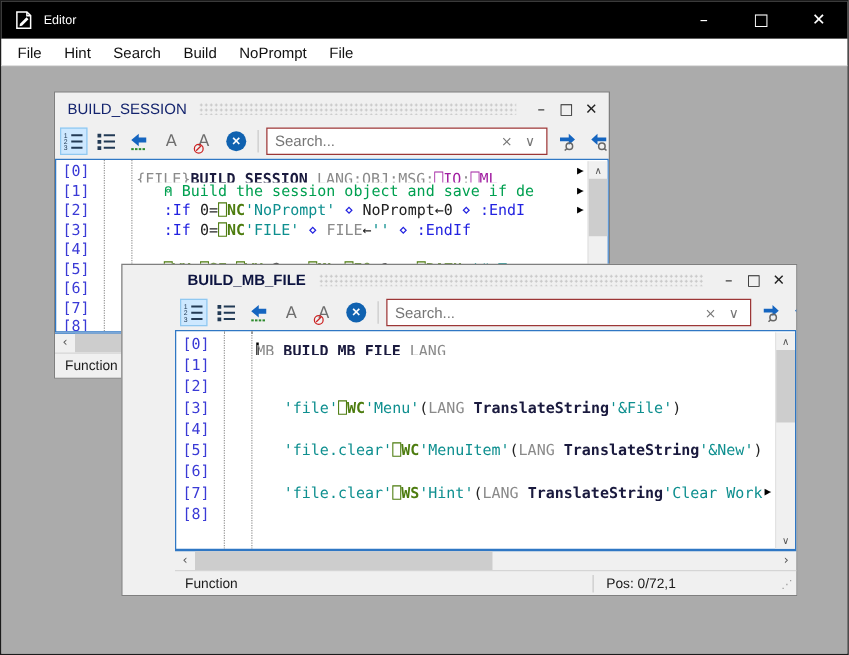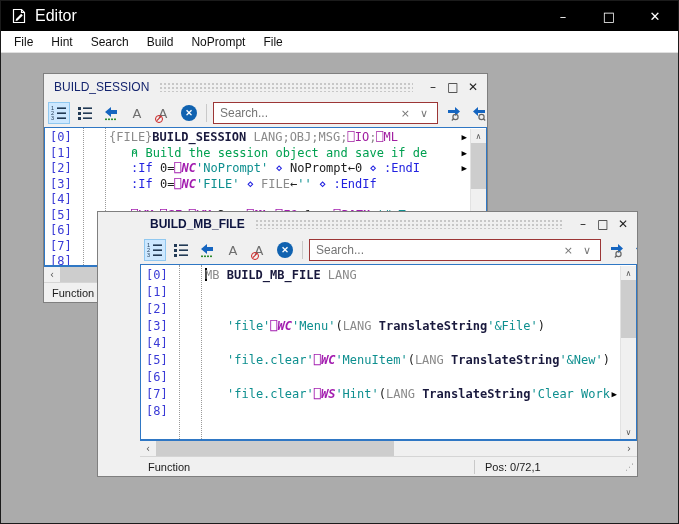--- a/index.html
+++ b/index.html
@@ -2,21 +2,21 @@
 <html><head>
 <meta charset="utf-8">
 <style>
   * { margin:0; padding:0; box-sizing:border-box; }
   html,body { background:#666; font-family:"Liberation Sans", sans-serif; }
   .app { position:relative; width:679px; height:524px; background:#ababab; border:1px solid #1b1b1b; overflow:hidden; }
 
   
   .titlebar { height:30px; background:#000; display:flex; align-items:center; color:#fff; }
   .titlebar .app-icon { width:16px; height:16px; margin:0 8px 0 10px; flex:0 0 auto; }
-  .titlebar .title { font-size:16px; }
+  .titlebar .title { font-size:10px; }
   .titlebar .spacer { flex:1; }
   .win-btn { width:46px; height:30px; display:flex; align-items:center; justify-content:center; font-size:13px; color:#fff; font-family:"DejaVu Sans", sans-serif; }
 
   
   .menubar { height:22px; background:#fff; display:flex; align-items:center; padding-left:4px; border-bottom:1px solid #e0e0e0; }
   .menu-item { font-size:12px; color:#111; padding:3px 9px; }
 
   
   .client { position:relative; height:471px; background:#ababab; }
 
@@ -47,27 +47,27 @@
   
   .code-area { position:relative; flex:1; background:#fff; border:1px solid #2f77c4; overflow:hidden; }
   .code-area::before { content:""; position:absolute; left:38px; top:0; bottom:0; border-left:1px dotted #9a9a9a; }
   .code-area::after  { content:""; position:absolute; left:60px; top:0; bottom:0; border-left:1px dotted #9a9a9a; }
   .code-lines { position:absolute; left:0; right:16px; top:1px; bottom:0; overflow:hidden; padding-top:1px; }
   .code-line { position:relative; display:flex; white-space:pre; font-family:"DejaVu Sans Mono", monospace; font-size:12px; }
   .bs .code-line { height:15.5px; line-height:15.5px; }
   .mb .code-line { height:17px;  line-height:17px; }
   .ln { flex:0 0 36px; padding-left:5px; }
   .lt { white-space:pre; overflow:hidden; }
-  .ind0 { padding-left:28px; } .ind1 { padding-left:50px; }
+  .ind0 { padding-left:28px;margin-top:6px; } .ind1 { padding-left:50px; }
   .clip-arrow { position:absolute; right:3px; top:0; color:#000; font-size:9px; }
   .caret { display:inline-block; width:1.5px; height:13px; background:#000; vertical-align:-2px; margin-right:-1.5px; }
 
   .tok-num  { color:#3a3ad6; }
   .tok-kw   { color:#2222e0; }
-  .tok-sys  { color:#a21caf; font-weight:bold;font-style:italic; }
+  .tok-sys  { color:#4d7c0f; font-weight:bold; }
   .tok-str  { color:#0e8f8f; }
   .tok-com  { color:#00a050; }
   .tok-loc  { color:#8a8a8a; }
   .tok-glb  { color:#1a1a3e; font-weight:bold; }
   .tok-prim { color:#222; }
   .tok-pur  { color:#a11ea1; }
 
   
   .vscroll { position:absolute; right:0; top:1px; bottom:0; width:16px; background:#f0f0f0; border-left:1px solid #e2e2e2; display:flex; flex-direction:column; align-items:center; }
   .sarrow { color:#555; font-size:8px; height:14px; display:flex; align-items:center; justify-content:center; width:100%; flex:0 0 auto; font-family:"DejaVu Sans", sans-serif; }

